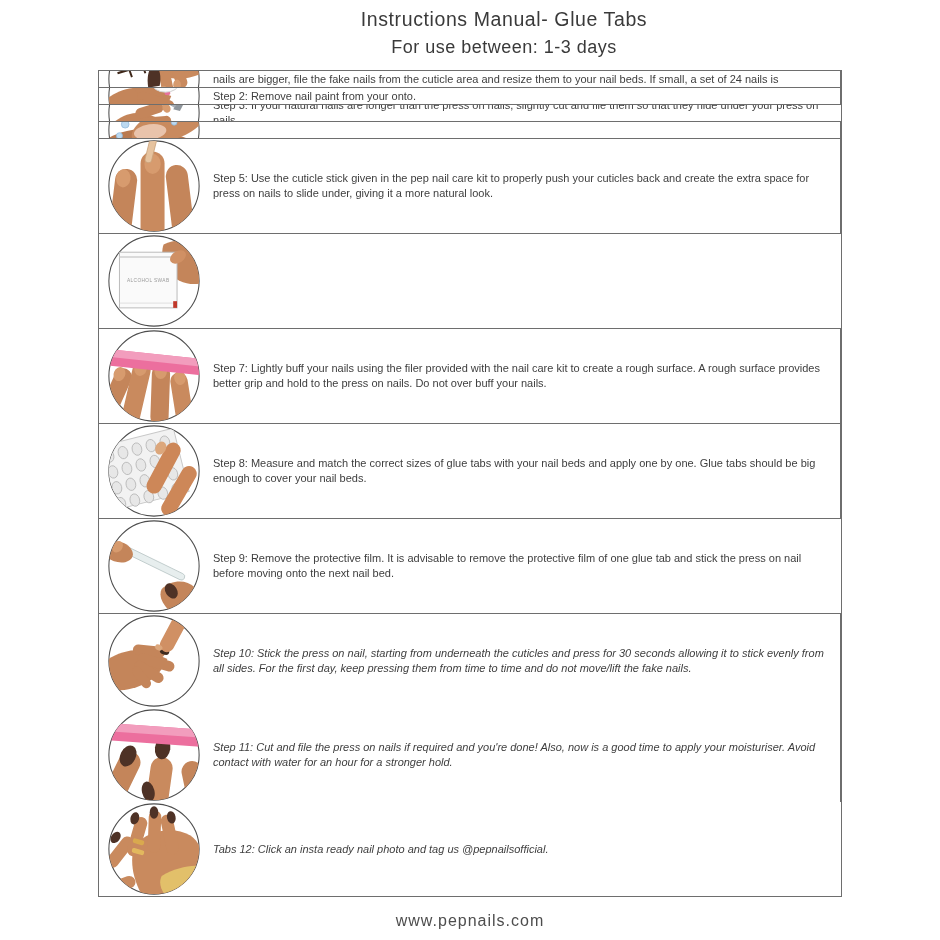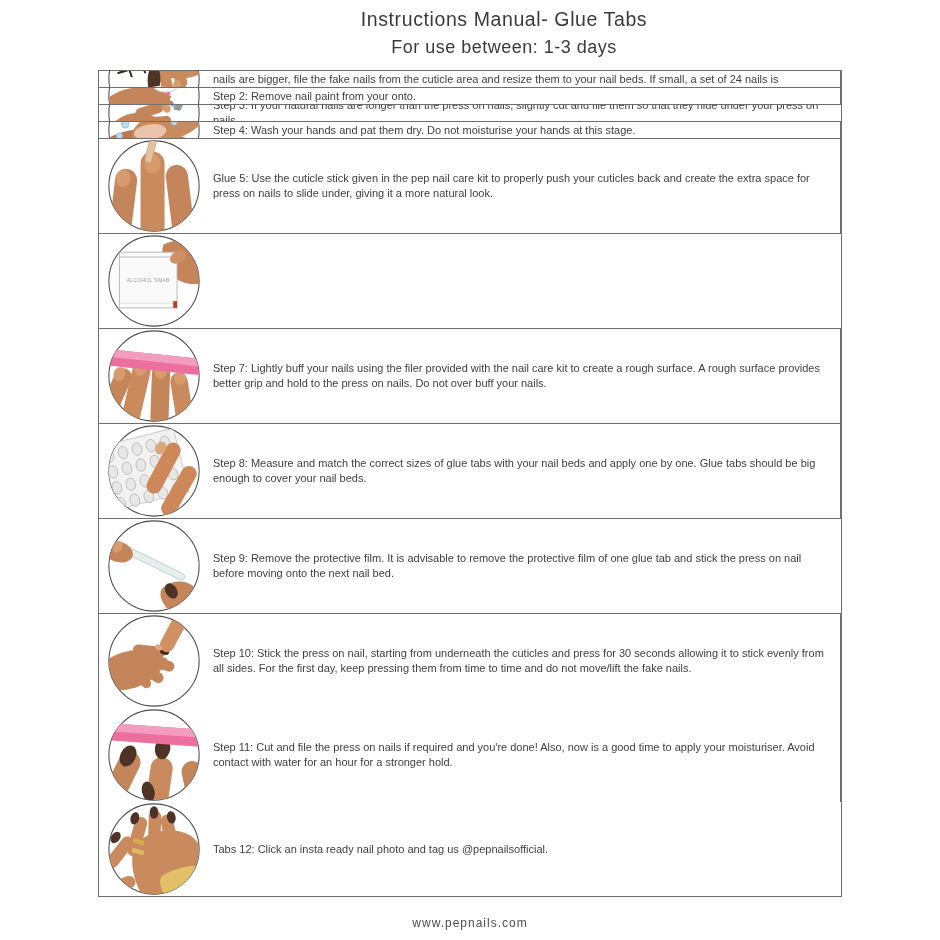--- a/index.html
+++ b/index.html
@@ -7,25 +7,25 @@
         font-family:"Liberation Sans", sans-serif;color:#3d3d3d;}
   .header{position:absolute;top:8px;left:0;width:100%;text-align:center;padding-left:34px;}
   .title{font-size:19.5px;font-weight:300;letter-spacing:0.6px;color:#3a3a3a;}
   .subtitle{font-size:18px;font-weight:300;letter-spacing:0.5px;color:#3a3a3a;margin-top:6px;}
   .grid{position:absolute;left:98px;top:70px;width:744px;height:827px;
         display:grid;grid-template-columns:repeat(1,1fr);grid-template-rows:repeat(4,1fr);
         border:1px solid #6e6e6e;box-sizing:border-box;background:#fff;}
   .cell{display:flex;align-items:center;gap:11px;padding:8px 9px 8px 7px;
         border-right:1px solid #6e6e6e;border-bottom:1px solid #6e6e6e;box-sizing:border-box;overflow:hidden;}
   .cell:nth-child(3n){border-right:none;}
-  .cell:nth-child(n+10){border-bottom:none;}
+  .cell:nth-child(n+10){border-bottom:none;font-style:italic;}
   .illus{width:96px;height:96px;flex:0 0 auto;}
   .step-text{font-size:11px;line-height:1.33;font-weight:300;color:#3e3e3e;}
   .footer{position:absolute;left:0;bottom:10px;width:100%;text-align:center;
-          font-size:12px;font-weight:300;letter-spacing:1px;color:#4d4d4d;}
+          font-size:16px;font-weight:300;letter-spacing:1px;color:#4d4d4d;}
   svg{display:block;}
 </style>
 </head>
 <body>
 
 <div class="page">
 
   <div class="header">
     <div class="title">Instructions Manual- Glue Tabs</div>
     <div class="subtitle">For use between: 1-3 days</div>
@@ -118,41 +118,40 @@
           <circle cx="28" cy="37" r="3" fill="#bcd9f0" stroke="#8fb8dd" stroke-width="0.8"></circle>
           <circle cx="62" cy="35" r="4.5" fill="#bcd9f0" stroke="#8fb8dd" stroke-width="0.8"></circle>
           <circle cx="71" cy="42" r="3" fill="#bcd9f0" stroke="#8fb8dd" stroke-width="0.8"></circle>
           <circle cx="54" cy="29" r="3" fill="#bcd9f0" stroke="#8fb8dd" stroke-width="0.8"></circle>
           <circle cx="14" cy="56" r="3.2" fill="#bcd9f0" stroke="#8fb8dd" stroke-width="0.8"></circle>
           <circle cx="36" cy="31" r="2.5" fill="#bcd9f0" stroke="#8fb8dd" stroke-width="0.8"></circle>
           <circle cx="77" cy="33" r="2.5" fill="#bcd9f0" stroke="#8fb8dd" stroke-width="0.8"></circle>
           <circle cx="12" cy="66" r="2.6" fill="#bcd9f0" stroke="#8fb8dd" stroke-width="0.8"></circle>
         </g>
       </svg>
-      <div class="step-text">Step 4: Wash your hands and pat them dry. Do not moisturise your hands at this stage.</div>
     </div>
 
     <div class="cell">
       <svg class="illus" viewBox="0 0 100 100">
         <defs>
             <clipPath id="c5">
               <circle cx="50" cy="50" r="47"></circle>
             </clipPath>
           </defs>
         <circle cx="50" cy="50" r="47" fill="#fff" stroke="#4d4d4d" stroke-width="1.1"></circle>
         <g clip-path="url(#c5)">
           <rect x="6" y="32" width="23" height="80" rx="11.5" fill="#c4855a" transform="rotate(7 17 72)"></rect>
           <rect x="66" y="28" width="23" height="84" rx="11.5" fill="#c4855a" transform="rotate(-7 77 70)"></rect>
           <rect x="36" y="14" width="25" height="96" rx="12.5" fill="#c98a5e"></rect>
           <ellipse cx="18" cy="42" rx="7.5" ry="9.5" fill="#d79b6e" transform="rotate(7 18 42)"></ellipse>
           <ellipse cx="48.5" cy="27" rx="8.5" ry="10.5" fill="#d79b6e"></ellipse>
           <rect x="44" y="-8" width="7" height="34" rx="3" fill="#e6c39f" stroke="#c9a27a" stroke-width="0.8" transform="rotate(14 47 9)"></rect>
         </g>
       </svg>
-      <div class="step-text">Glue 5: Use the cuticle stick given in the pep nail care kit to properly push your cuticles back and create the extra space for press on nails to slide under, giving it a more natural look.</div>
+      <div class="step-text">Step 5: Use the cuticle stick given in the pep nail care kit to properly push your cuticles back and create the extra space for press on nails to slide under, giving it a more natural look.</div>
     </div>
 
     <div class="cell">
       <svg class="illus" viewBox="0 0 100 100">
         <defs>
             <clipPath id="c6">
               <circle cx="50" cy="50" r="47"></circle>
             </clipPath>
           </defs>
         <circle cx="50" cy="50" r="47" fill="#fff" stroke="#4d4d4d" stroke-width="1.1"></circle>

